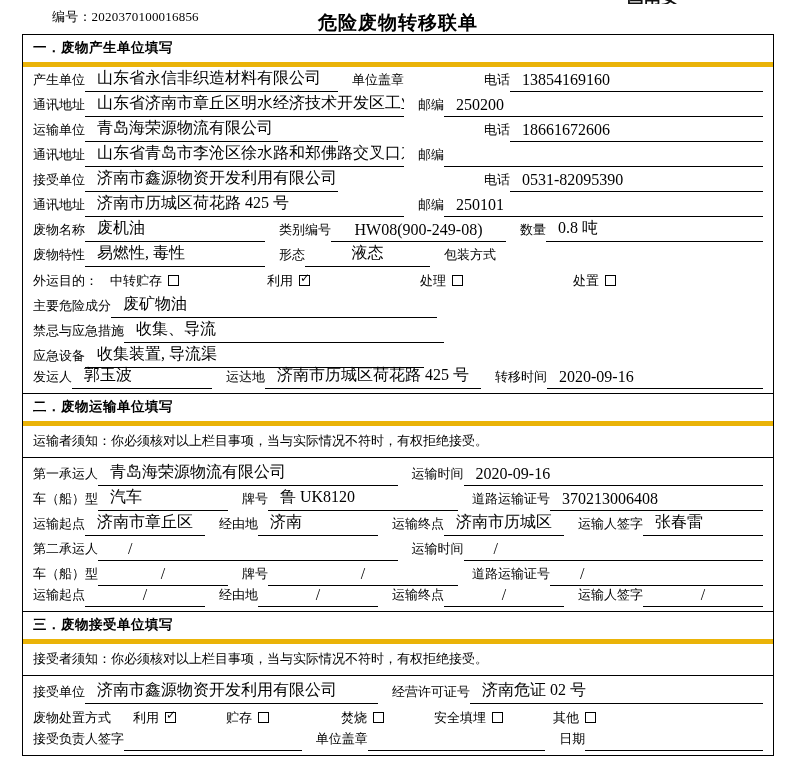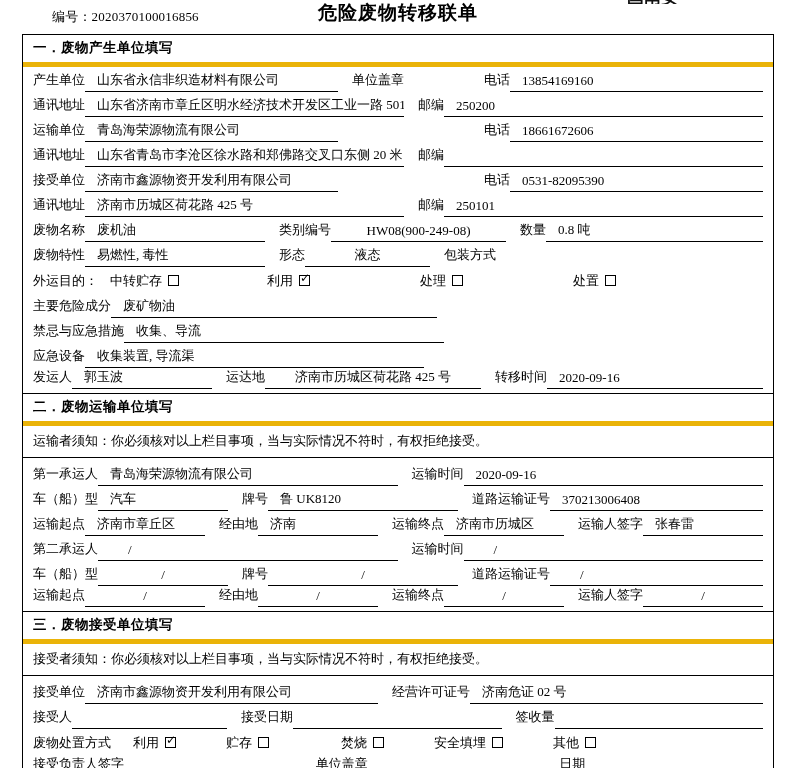--- a/index.html
+++ b/index.html
@@ -23,21 +23,21 @@
     height: 34px;
   }
   .doc-number {
     position: absolute;
     left: 30px; top: 8px;
     font-size: 13px;
     letter-spacing: 0.2px;
   }
   .doc-title {
     position: absolute;
-    left: 0; right: 0; top: 0;
+    left: 0; right: 0; top: 10px;
     text-align: center;
     font-size: 19px;
     font-weight: bold;
     font-family: "Liberation Sans", "DejaVu Sans", sans-serif;
     letter-spacing: 1px;
   }
   .corner-mark {
     position: absolute;
     right: 96px; top: -8px;
     font-size: 17px;
@@ -79,21 +79,21 @@
     flex: 1;
     border-bottom: 1px solid #000;
     position: relative;
     height: 100%;
   }
   .fill.noline { border-bottom: none; }
   .val {
     position: absolute;
     left: 0; right: 0; bottom: 2px;
     padding-left: 12px;
-    font-size: 13px;
+    font-size: 16px;
     white-space: nowrap;
     overflow: hidden;
   }
   .val.center { text-align: center; padding-left: 0; }
   .val.ctr-left { padding-left: 30px; }
   .gap { width: 14px; }
 
   .note {
     padding: 6px 10px 7px 10px;
     font-size: 13px;
@@ -406,36 +406,20 @@
       <span class="fill" style="max-width:420px">
           <span class="val">济南市鑫源物资开发利用有限公司</span>
         </span>
       <span class="gap"></span>
       <span class="lbl">经营许可证号</span>
       <span class="fill">
           <span class="val">济南危证 02 号</span>
         </span>
     </div>
 
-    <div class="row">
-      <span class="lbl">接受人</span>
-      <span class="fill" style="max-width:155px">
-          <span class="val"></span>
-        </span>
-      <span class="gap"></span>
-      <span class="lbl">接受日期</span>
-      <span class="fill" style="max-width:210px">
-          <span class="val"></span>
-        </span>
-      <span class="gap"></span>
-      <span class="lbl">签收量</span>
-      <span class="fill">
-          <span class="val"></span>
-        </span>
-    </div>
 
     <div class="row tall">
       <span class="lbl">废物处置方式</span>
       <span class="opt" style="margin-left:22px"><span>利用</span><span class="checkbox checked"></span></span>
       <span class="opt" style="margin-left:50px"><span>贮存</span><span class="checkbox"></span></span>
       <span class="opt" style="margin-left:72px"><span>焚烧</span><span class="checkbox"></span></span>
       <span class="opt" style="margin-left:50px"><span>安全填埋</span><span class="checkbox"></span></span>
       <span class="opt" style="margin-left:50px"><span>其他</span><span class="checkbox"></span></span>
       <span class="fill noline"></span>
     </div>

